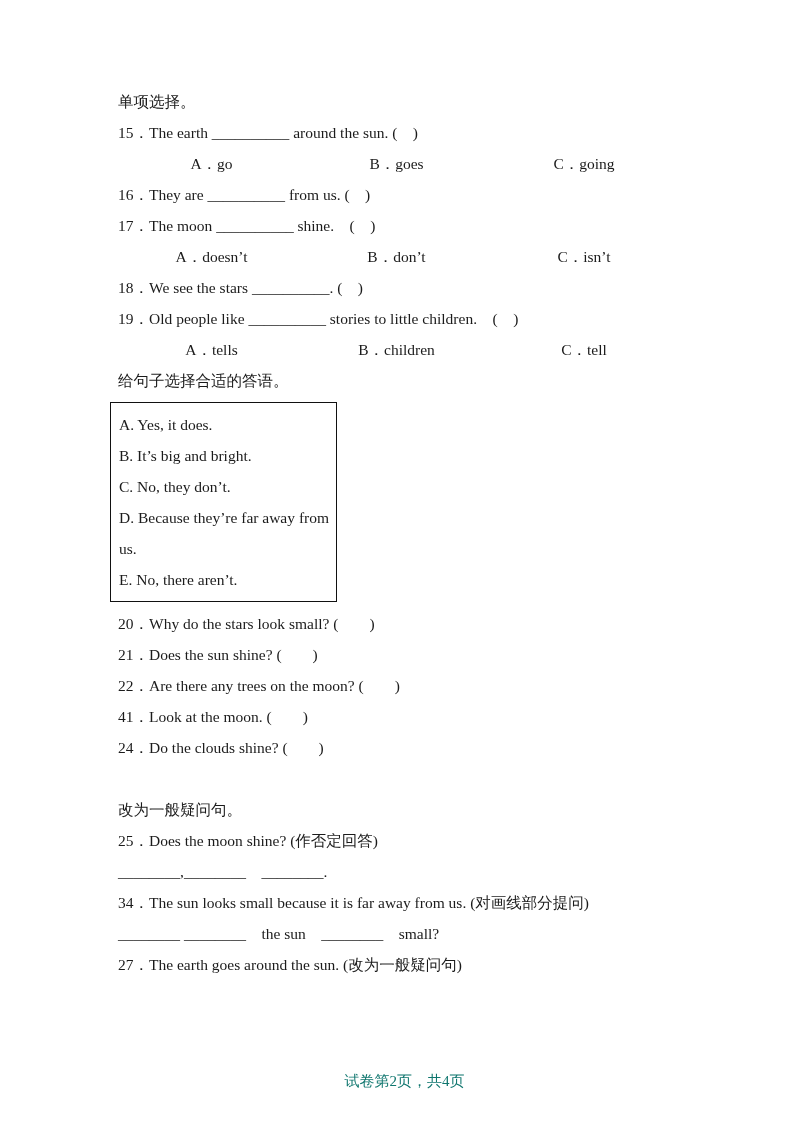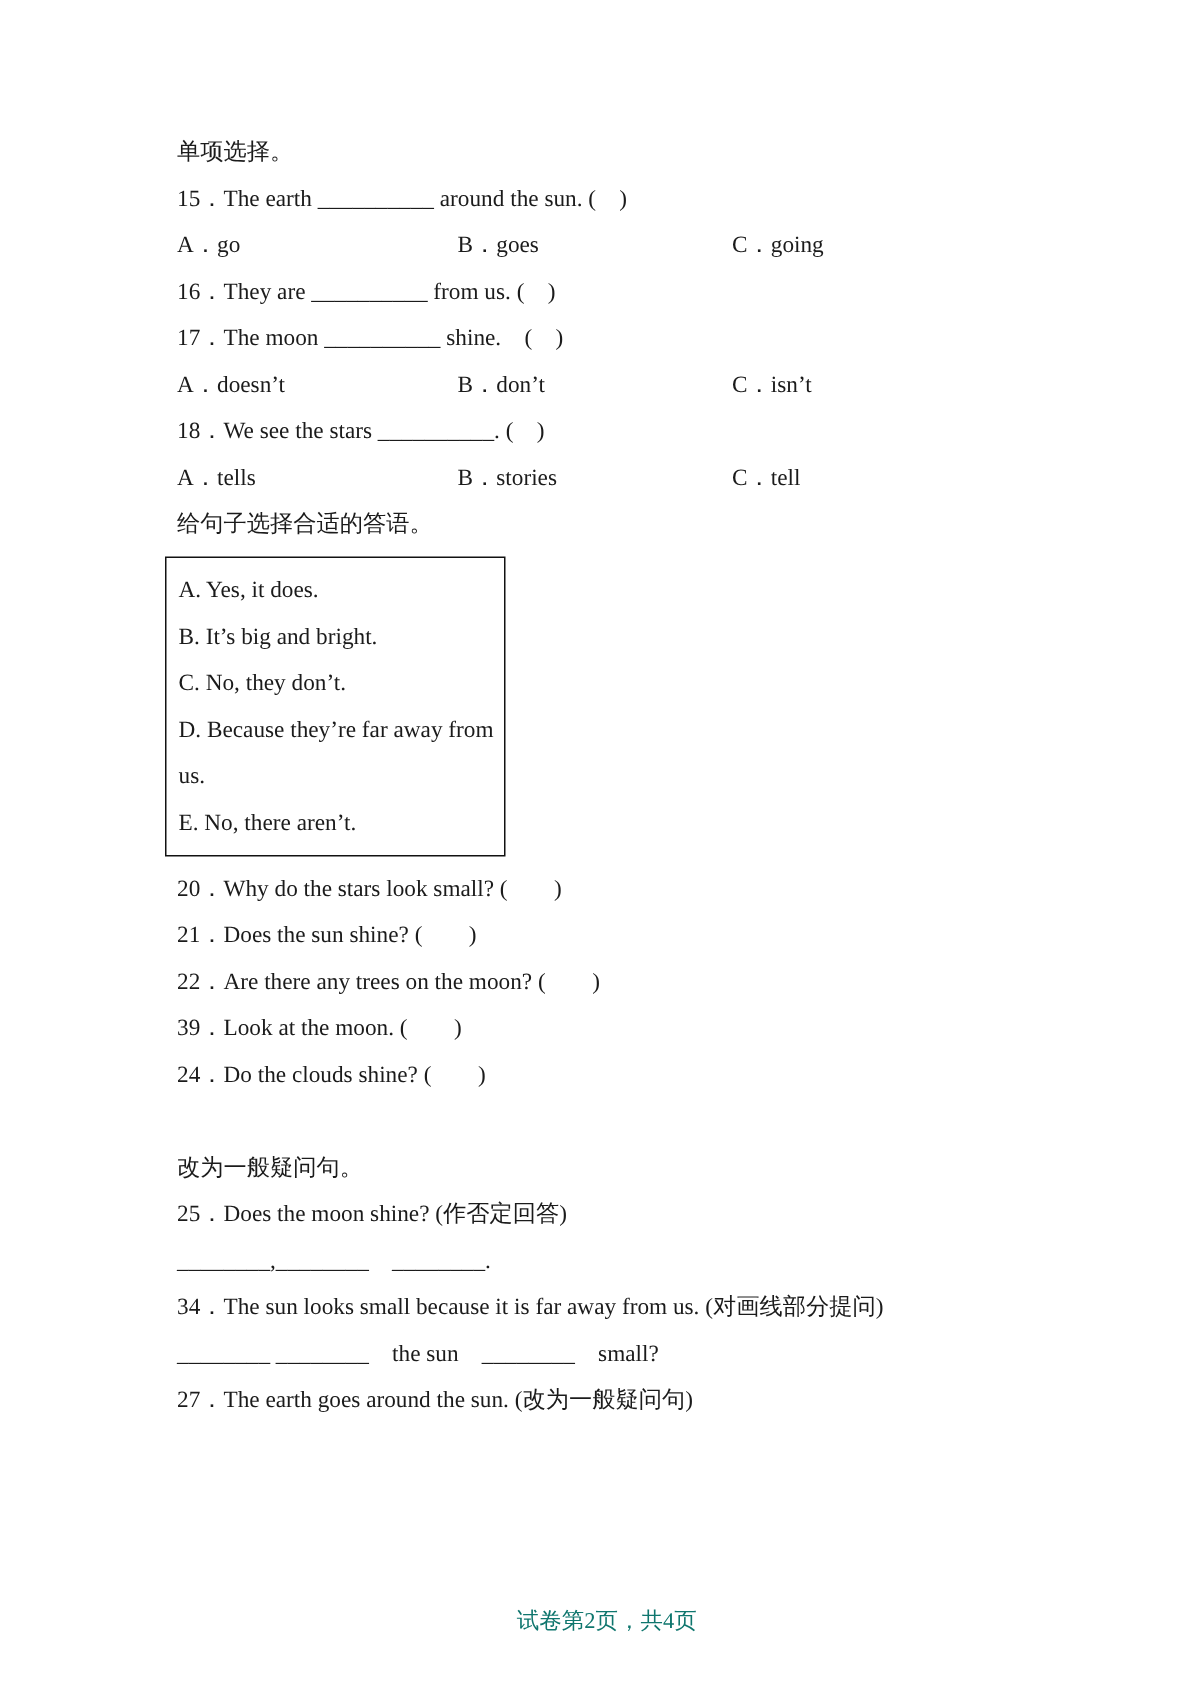--- a/index.html
+++ b/index.html
@@ -23,20 +23,21 @@
   .line {
     margin: 0;
     line-height: 31px;
     white-space: pre-wrap;
   }
   .opts {
     display: grid;
     grid-template-columns: 187px 183px 1fr;
     line-height: 31px;
     white-space: pre-wrap;
+    text-align: center;
   }
   .answer-box {
     box-sizing: border-box;
     width: 227px;
     margin: 6px 0 6px -8px;
     padding: 6px 4px 6px 8px;
     border: 1.5px solid #111111;
   }
   .spacer { height: 31px; }
   .u { text-underline-offset: 3px; }
@@ -70,40 +71,41 @@
 
     <p class="line">17．The moon __________ shine.　(　)</p>
     <div class="opts">
       <span>A．doesn’t</span>
       <span>B．don’t</span>
       <span>C．isn’t</span>
     </div>
 
     <p class="line">18．We see the stars __________. (　)</p>
 
+    <p class="line">19．Old people like __________ stories to little children.　(　)</p>
     <div class="opts">
       <span>A．tells</span>
-      <span>B．stories</span>
+      <span>B．children</span>
       <span>C．tell</span>
     </div>
 
     <p class="line">给句子选择合适的答语。</p>
 
     <div class="answer-box">
       <p class="line">A. Yes, it does.</p>
       <p class="line">B. It’s big and bright.</p>
       <p class="line">C. No, they don’t.</p>
       <p class="line">D. Because they’re far away from us.</p>
       <p class="line">E. No, there aren’t.</p>
     </div>
 
     <p class="line">20．Why do the stars look small? (　　)</p>
     <p class="line">21．Does the sun shine? (　　)</p>
     <p class="line">22．Are there any trees on the moon? (　　)</p>
-    <p class="line">39．Look at the moon. (　　)</p>
+    <p class="line">41．Look at the moon. (　　)</p>
     <p class="line">24．Do the clouds shine? (　　)</p>
 
     <div class="spacer"></div>
 
     <p class="line">改为一般疑问句。</p>
 
     <p class="line">25．Does the moon shine? (作否定回答)</p>
     <p class="line">________,________　________.</p>
 
     <p class="line"><span>34．The sun looks small </span><span class="u">because it is far away from us</span><span>. (对画线部分提问)</span></p>

